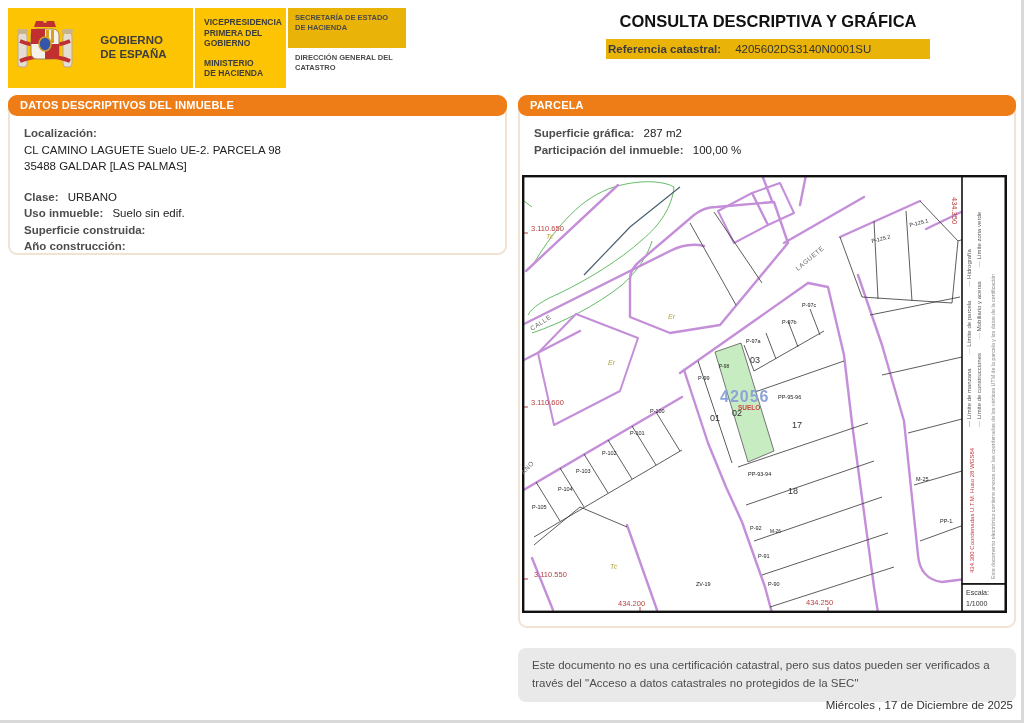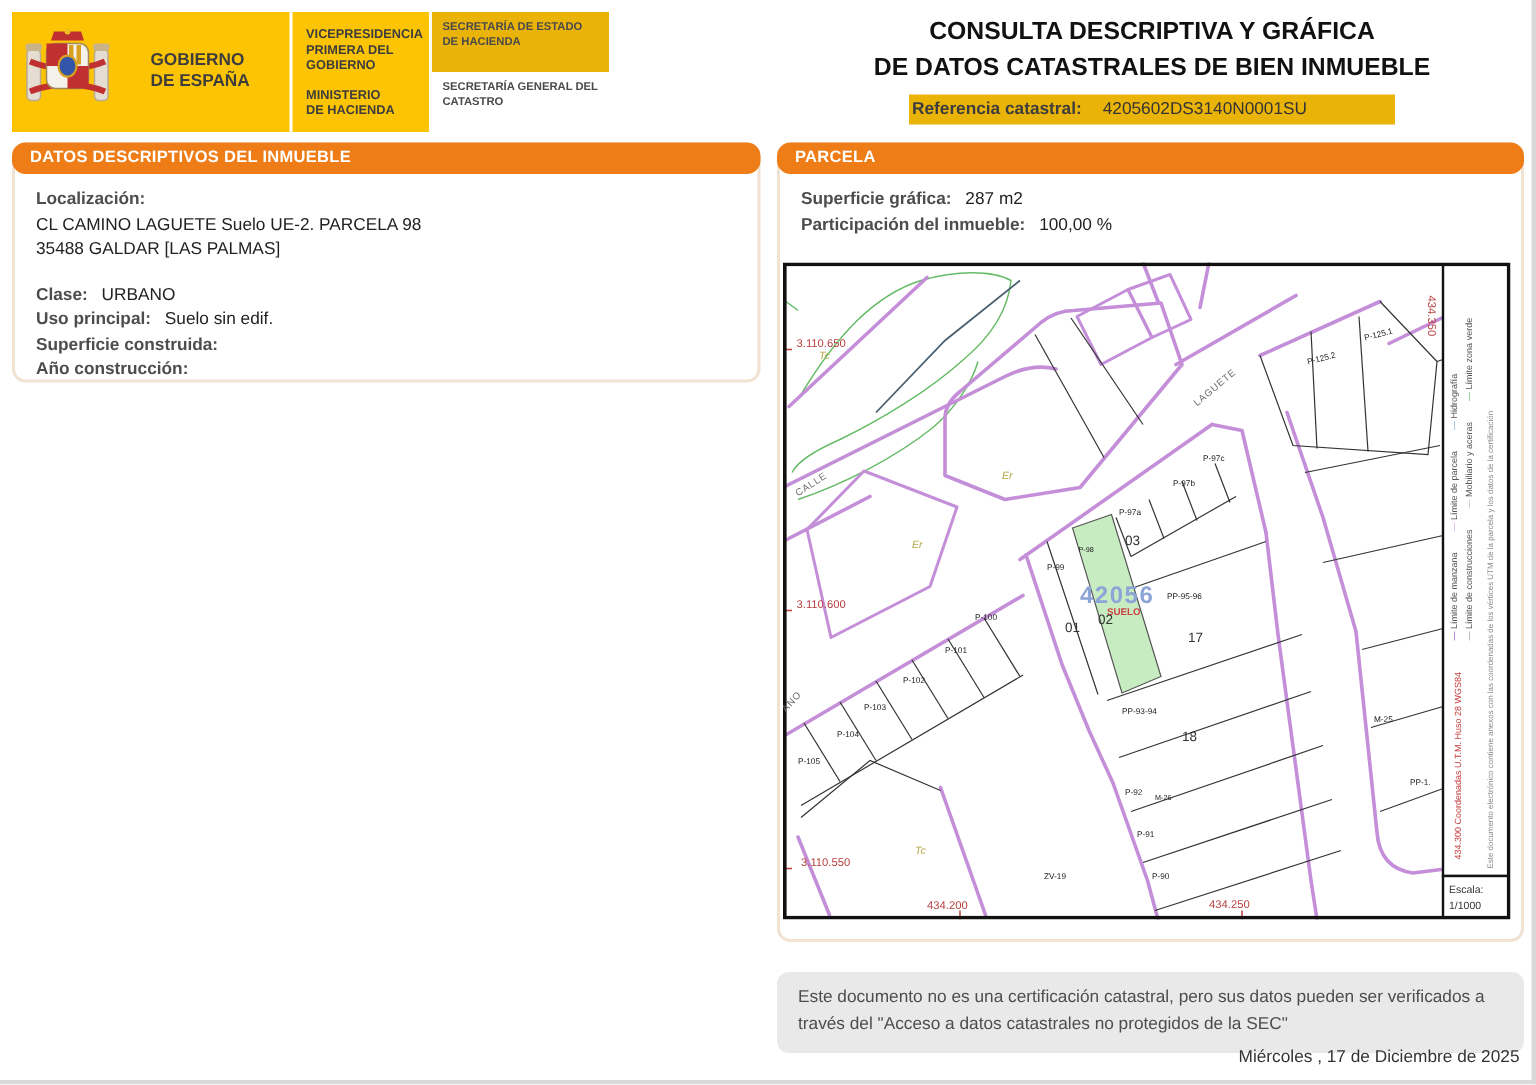--- a/index.html
+++ b/index.html
@@ -89,45 +89,44 @@
         <div>PRIMERA DEL GOBIERNO</div>
       </div>
       <div>
         <div>MINISTERIO</div>
         <div>DE HACIENDA</div>
       </div>
     </div>
   </div>
   <div class="sub-org">
     <div class="sec">SECRETARÍA DE ESTADO DE HACIENDA</div>
-    <div class="dir">SECRETARÍA GENERAL DEL CATASTRO</div>
+    <div class="dir">DIRECCIÓN GENERAL DEL CATASTRO</div>
   </div>
 
   <div class="title-block">
     <div class="t">CONSULTA DESCRIPTIVA Y GRÁFICA</div>
-    <div class="t">DE DATOS CATASTRALES DE BIEN INMUEBLE</div>
     <div class="refbar">
       <span class="lab">Referencia catastral:</span>
       <span class="val">4205602DS3140N0001SU</span>
     </div>
   </div>
 
   <div class="panel panel-left">
     <div class="obar">DATOS DESCRIPTIVOS DEL INMUEBLE</div>
     <div class="fields">
       <div class="frow"><span class="lab">Localización:</span></div>
       <div class="frow"><span class="val" style="margin-left:0">CL CAMINO LAGUETE  Suelo UE-2. PARCELA 98</span></div>
       <div class="frow"><span class="val" style="margin-left:0">35488 GALDAR [LAS PALMAS]</span></div>
       <div class="gap"></div>
       <div class="frow">
         <span class="lab">Clase:</span>
         <span class="val">URBANO</span>
       </div>
       <div class="frow">
-        <span class="lab">Uso principal:</span>
+        <span class="lab">Uso inmueble:</span>
         <span class="val">Suelo sin edif.</span>
       </div>
       <div class="frow">
         <span class="lab">Superficie construida:</span>
         <span class="val"></span>
       </div>
       <div class="frow">
         <span class="lab">Año construcción:</span>
         <span class="val"></span>
       </div>

